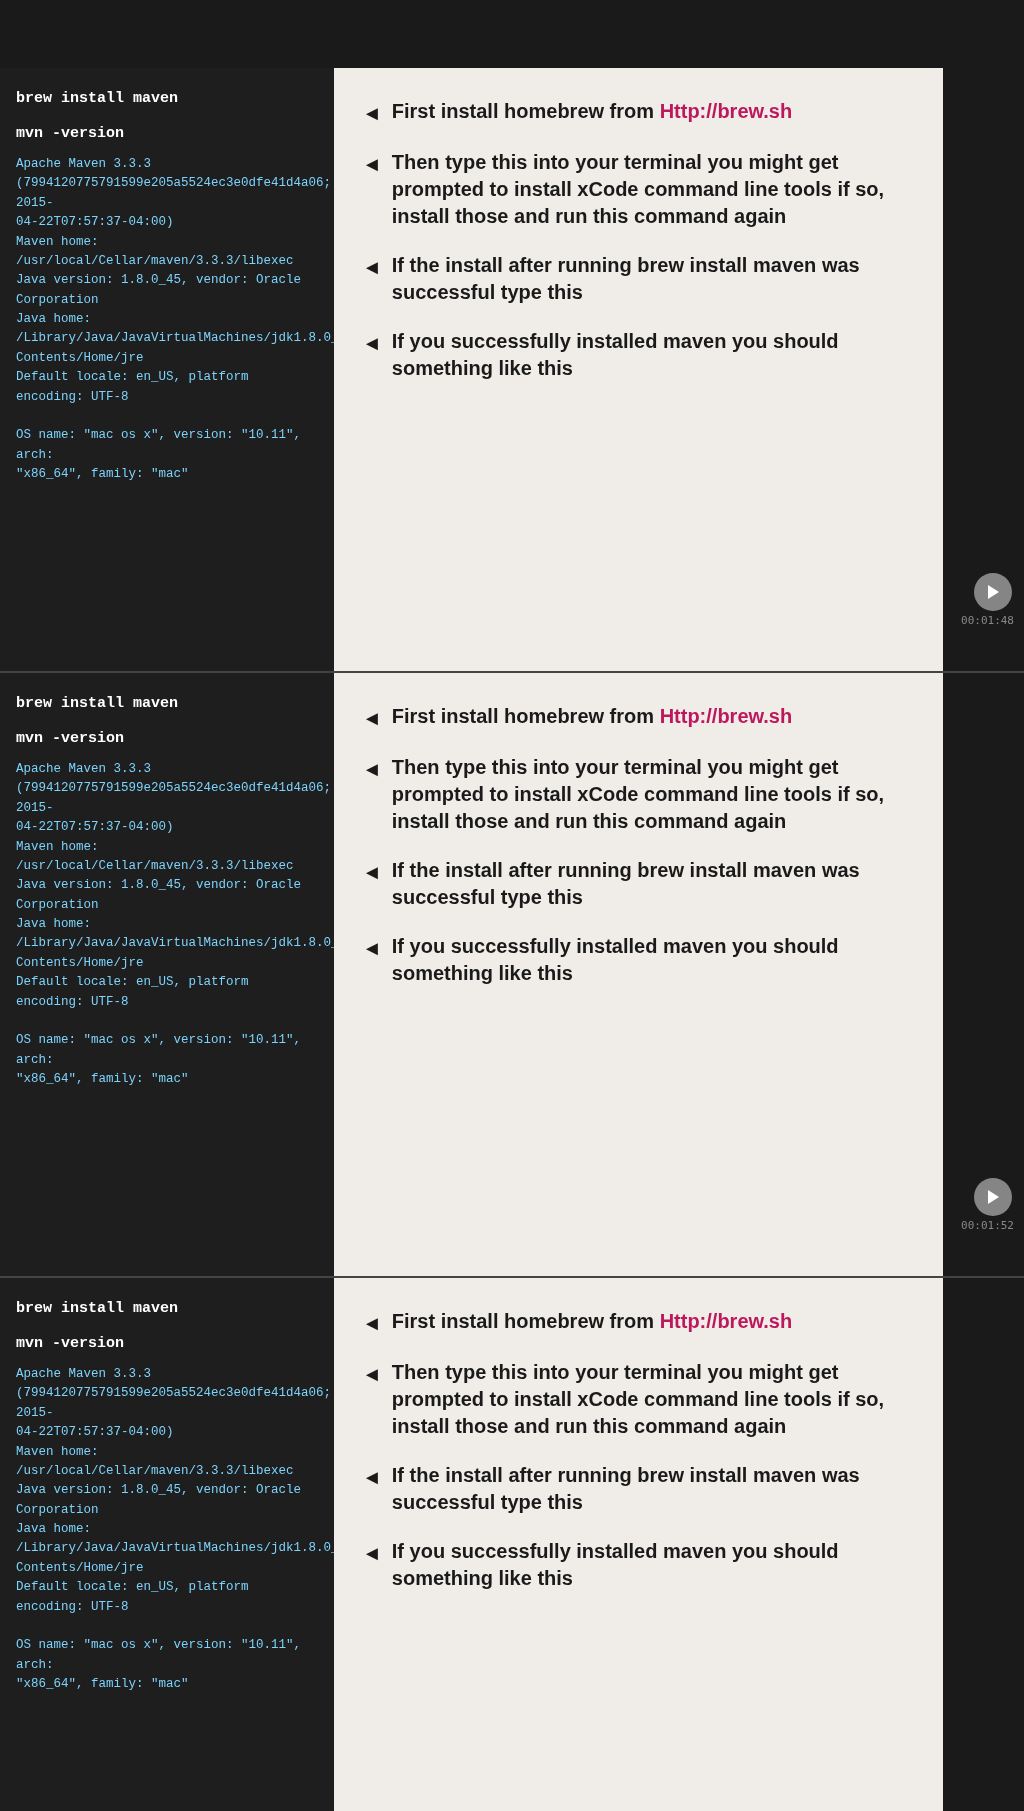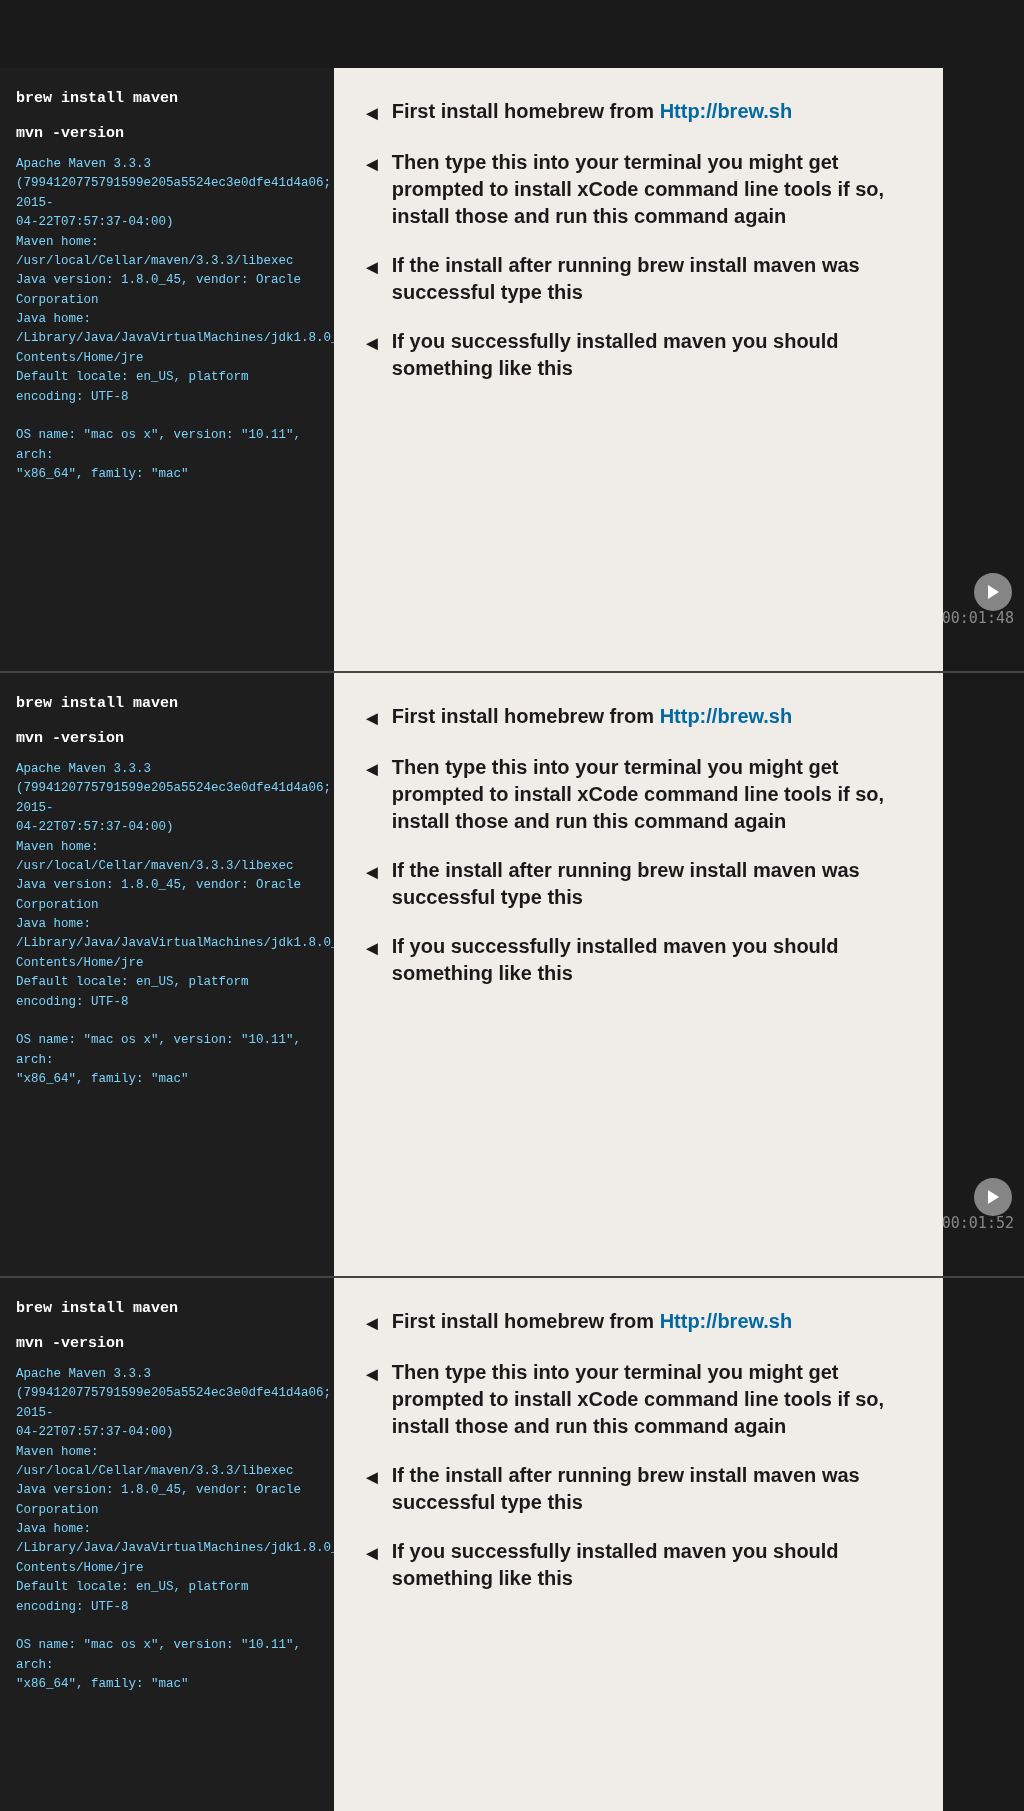--- a/index.html
+++ b/index.html
@@ -92,21 +92,21 @@
       margin-right: 10px;
       flex-shrink: 0;
       margin-top: 2px;
     }
 
     .instruction-text {
       flex: 1;
     }
 
     .brew-link {
-      color: #0369a1;
+      color: #be185d;
       text-decoration: none;
     }
 
     
     .play-btn {
       position: absolute;
       bottom: 60px;
       right: 12px;
       width: 38px;
       height: 38px;
@@ -121,21 +121,21 @@
     .play-btn svg {
       width: 16px;
       height: 16px;
     }
 
     .timestamp {
       position: absolute;
       bottom: 44px;
       right: 10px;
       color: #888;
-      font-size: 15px;
+      font-size: 11px;
       font-family: monospace;
     }
 
     
     .section-divider {
       width: 100%;
       height: 2px;
       background: #444;
     }
   </style>

